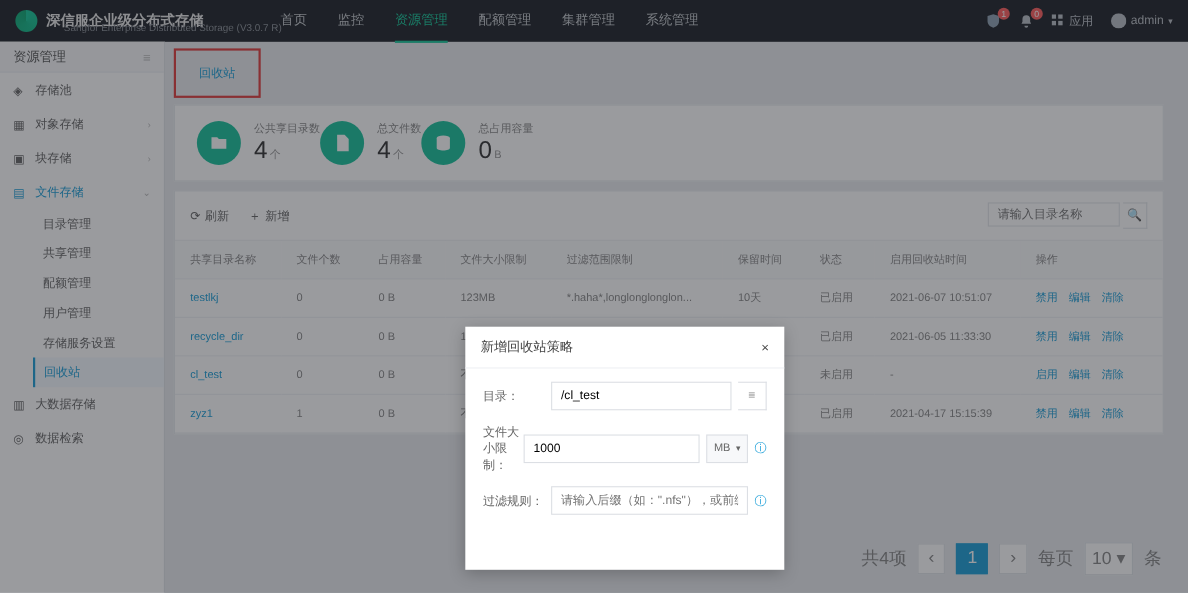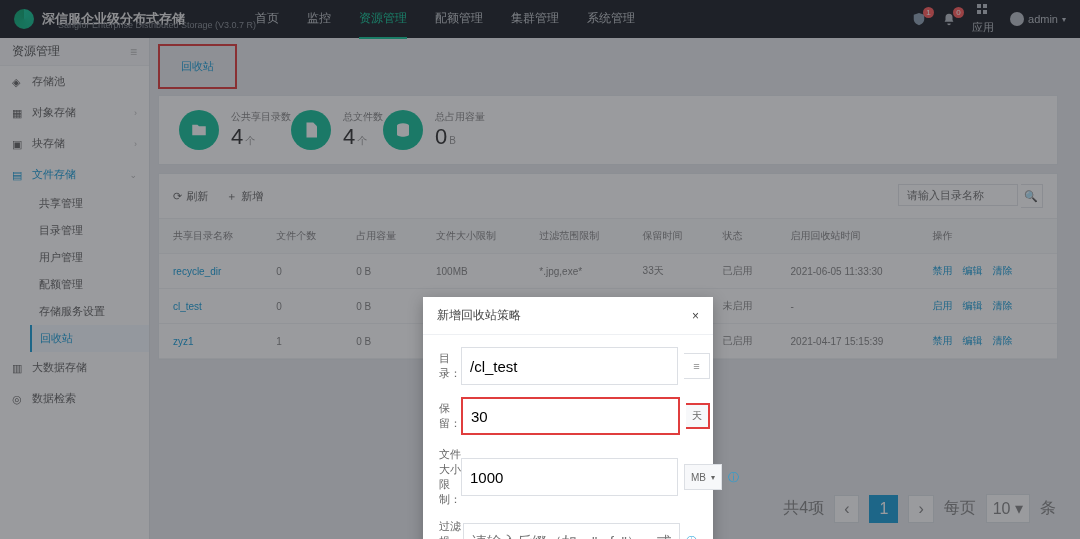--- a/index.html
+++ b/index.html
@@ -65,21 +65,21 @@
   
   .mask { position:absolute; inset:0; background:rgba(30,34,40,0.45); }
   .modal { position:absolute; left:423px; top:297px; width:290px; background:#fff; box-shadow:0 4px 14px rgba(0,0,0,.25); }
   .m-hd { padding:10px 14px; border-bottom:1px solid #eef0f3; display:flex; align-items:center; }
   .m-hd span { font-size:12px; color:#444; }
   .m-close { margin-left:auto; color:#888; cursor:pointer; }
   .m-bd { padding:12px 16px; }
   .m-row { display:flex; align-items:center; margin-bottom:12px; }
   .m-lbl { width:62px; font-size:11px; color:#666; }
   .m-ctl { flex:1; display:flex; align-items:center; gap:6px; }
-  .m-ctl input[type=text] { flex:1; border:1px solid #dcdfe4; padding:5px 8px; font-size:15px; height:38px; }
+  .m-ctl input[type=text] { flex:1; border:1px solid #dcdfe4; padding:5px 8px; font-size:11px; height:26px; }
   .m-ctl .unit { border:1px solid #dcdfe4; background:#f7f8fa; padding:5px 6px; font-size:10px; height:26px; display:flex; align-items:center; gap:2px; }
   .m-ctl .info { color:#1d9fd8; }
   .hi-row input { border:2px solid #e03d3d !important; }
   .hi-row .unit.suffix { border:2px solid #e03d3d !important; border-left:none !important; }
   .list-ico { border:1px solid #dcdfe4; border-left:none; width:26px; height:26px; display:flex; align-items:center; justify-content:center; color:#888; }
   .m-ft { padding:10px 16px 16px; display:flex; justify-content:flex-end; gap:10px; }
 </style>
 </head>
 <body>
 
@@ -101,21 +101,21 @@
           <path d="M8 1l6 2v5c0 4-3 6-6 7-3-1-6-3-6-7V3z"></path>
         </svg>
       <span class="badge">1</span>
     </div>
     <div class="hdr-ico">
       <svg viewBox="0 0 16 16" fill="#b9bec5">
           <path d="M8 2a4 4 0 014 4v3l1 2H3l1-2V6a4 4 0 014-4zm0 13a2 2 0 002-2H6a2 2 0 002 2z"></path>
         </svg>
       <span class="badge" style="background:#ff5e5e">0</span>
     </div>
-    <div style="display:flex;align-items:center;gap:4px;flex-direction:column;">
+    <div style="display:flex;align-items:center;gap:4px;">
       <svg width="12" height="12" viewBox="0 0 12 12" fill="#b9bec5">
           <rect width="4" height="4"></rect>
           <rect x="6" width="4" height="4"></rect>
           <rect y="6" width="4" height="4"></rect>
           <rect x="6" y="6" width="4" height="4"></rect>
         </svg>
       <span>应用</span>
     </div>
     <div class="usr">
       <svg width="14" height="14" viewBox="0 0 14 14" fill="#b9bec5">
@@ -146,30 +146,30 @@
       <span>块存储</span>
       <span class="caret">›</span>
     </div>
   <div class="sb-item active">
       <span class="sb-ico">▤</span>
       <span>文件存储</span>
       <span class="caret">⌄</span>
     </div>
   <div class="sb-sub">
     <div class="sb-item">
+        <span>目录管理</span>
+      </div>
+    <div class="sb-item">
         <span>共享管理</span>
       </div>
     <div class="sb-item">
-        <span>目录管理</span>
+        <span>配额管理</span>
       </div>
     <div class="sb-item">
         <span>用户管理</span>
-      </div>
-    <div class="sb-item">
-        <span>配额管理</span>
       </div>
     <div class="sb-item">
         <span>存储服务设置</span>
       </div>
     <div class="sb-item sel">
         <span>回收站</span>
       </div>
   </div>
   <div class="sb-item">
       <span class="sb-ico">▥</span>
@@ -249,20 +249,31 @@
         <th>文件大小限制</th>
         <th>过滤范围限制</th>
         <th>保留时间</th>
         <th>状态</th>
         <th>启用回收站时间</th>
         <th>操作</th>
       </tr>
         </thead>
       <tbody id="tbody">
           <tr>
+            <td class="name"><a>testlkj</a></td>
+            <td>0</td>
+            <td>0 B</td>
+            <td>123MB</td>
+            <td>*.haha*,longlonglonglon...</td>
+            <td>10天</td>
+            <td>已启用</td>
+            <td>2021-06-07 10:51:07</td>
+            <td class="ops"><a>禁用</a><a>编辑</a><a>清除</a></td>
+          </tr>
+          <tr>
             <td class="name"><a>recycle_dir</a></td>
             <td>0</td>
             <td>0 B</td>
             <td>100MB</td>
             <td>*.jpg,exe*</td>
             <td>33天</td>
             <td>已启用</td>
             <td>2021-06-05 11:33:30</td>
             <td class="ops"><a>禁用</a><a>编辑</a><a>清除</a></td>
           </tr>
@@ -310,27 +321,20 @@
     <span class="m-close">×</span>
   </div>
   <div class="m-bd">
     <div class="m-row">
       <div class="m-lbl">目录：</div>
       <div class="m-ctl">
         <input type="text" value="/cl_test" style="">
         <span class="list-ico">≡</span>
       </div>
     </div>
-    <div class="m-row hi-row">
-      <div class="m-lbl">保留：</div>
-      <div class="m-ctl">
-        <input type="text" value="30" style="">
-        <span class="unit suffix">天</span>
-      </div>
-    </div>
     <div class="m-row">
       <div class="m-lbl">文件大小限制：</div>
       <div class="m-ctl">
         <input type="text" value="1000" style="">
         <span class="unit">
             <span>MB</span>
             <span style="font-size:8px;margin-left:3px;">▾</span>
           </span>
         <span class="info">ⓘ</span>
       </div>

